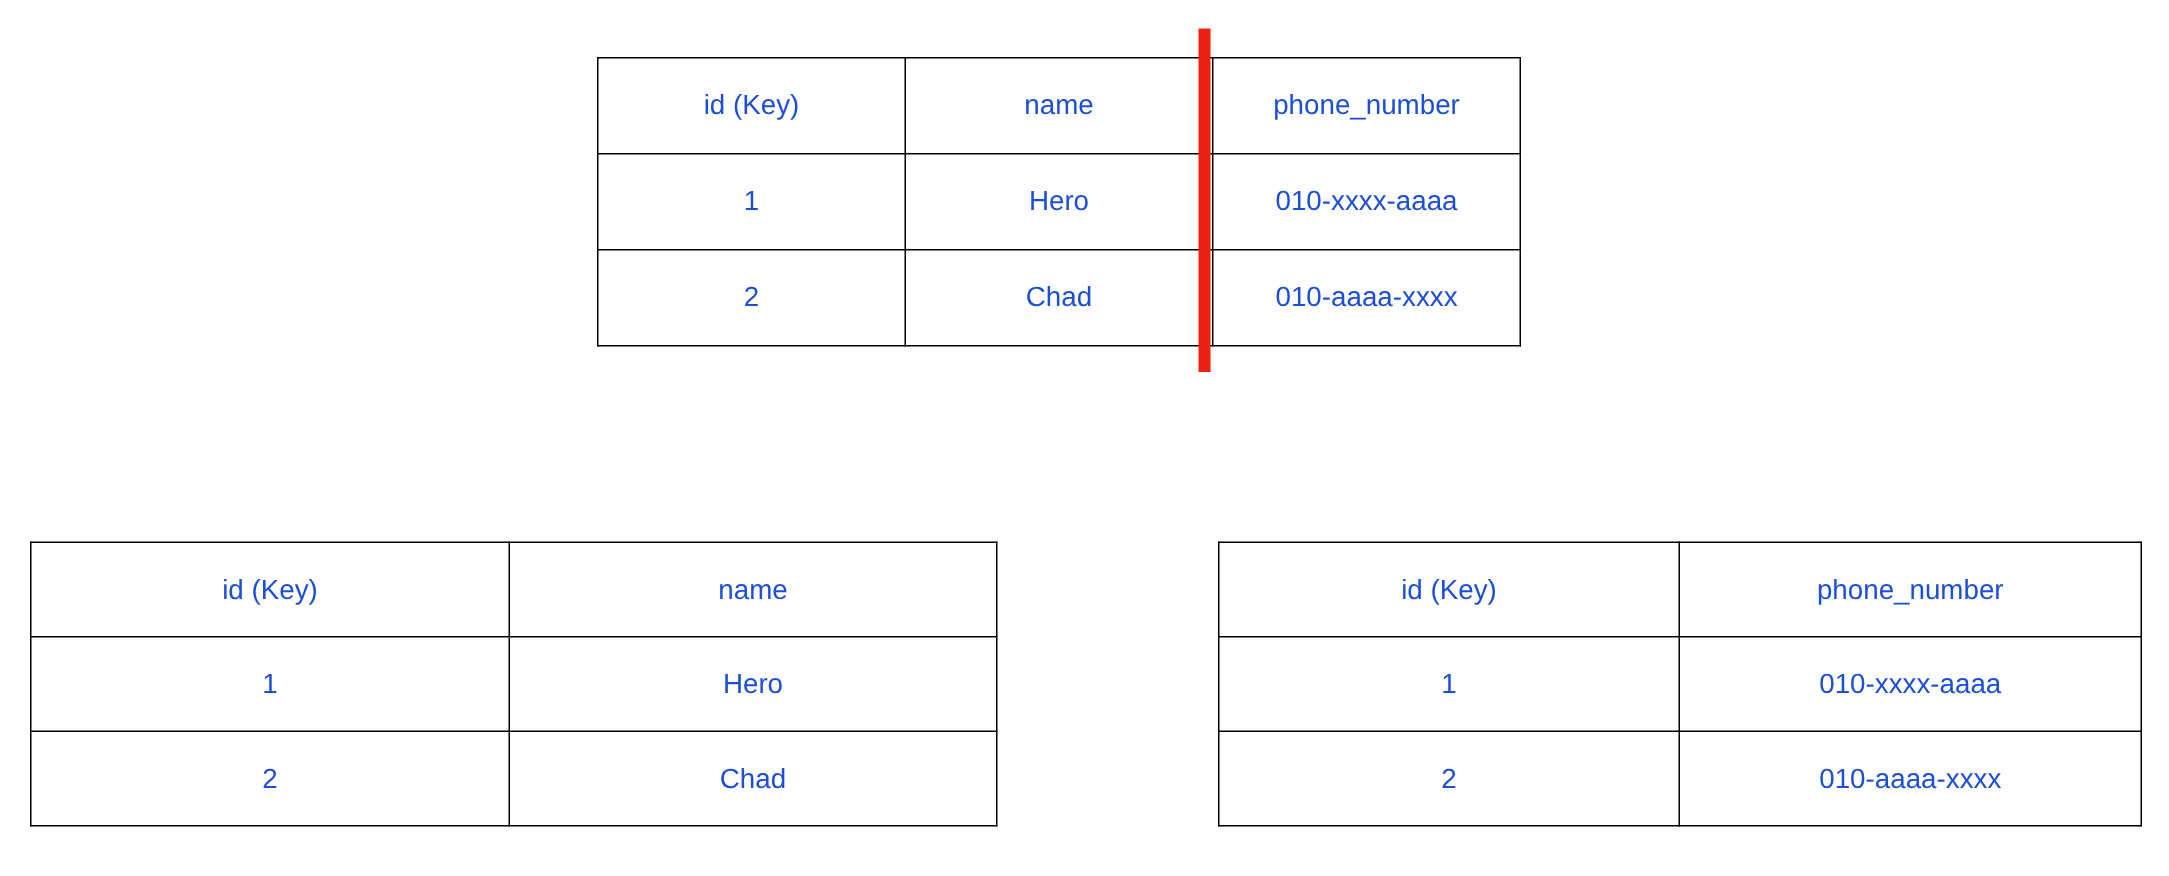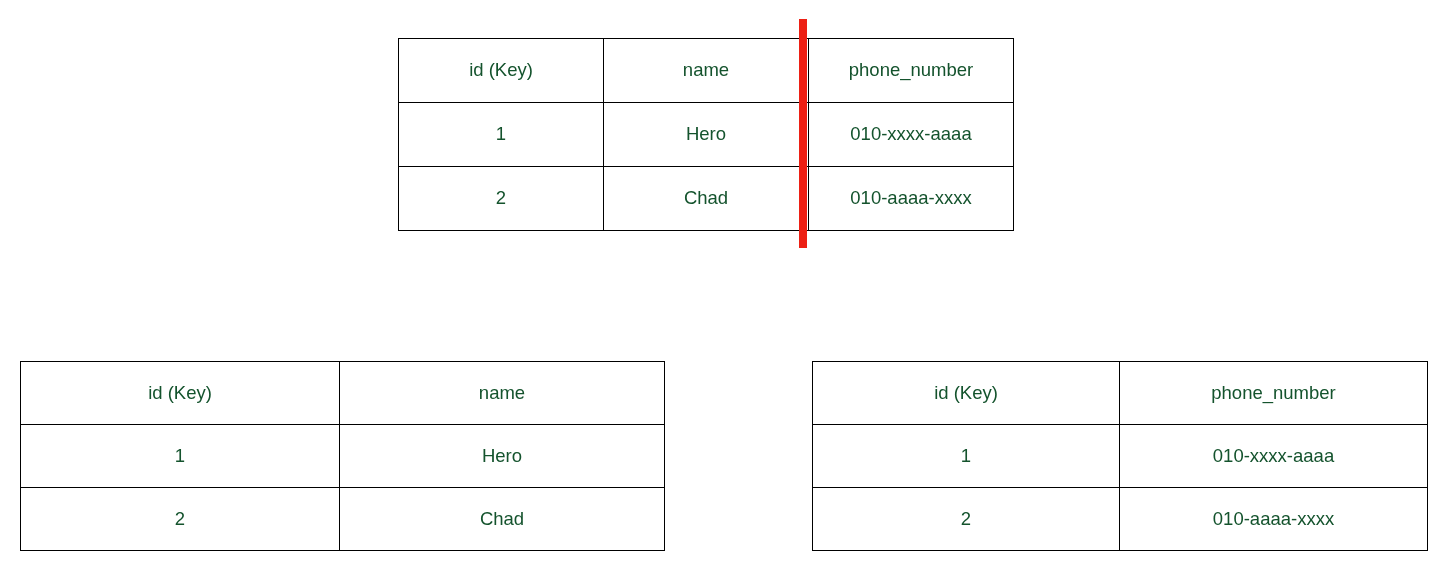--- a/index.html
+++ b/index.html
@@ -28,21 +28,21 @@
     border-collapse: collapse;
     table-layout: fixed;
     background: #ffffff;
   }
   .db-table td {
     border: 1px solid #000000;
     text-align: center;
     vertical-align: middle;
     font-size: 18.5px;
     line-height: 1.2;
-    color: #14532d;
+    color: #1d4ed8;
     padding: 0;
     font-weight: 400;
   }
   .db-table td.header-cell {
     font-weight: 400;
   }
 
   
   #table-combined {
     left: 398px;

